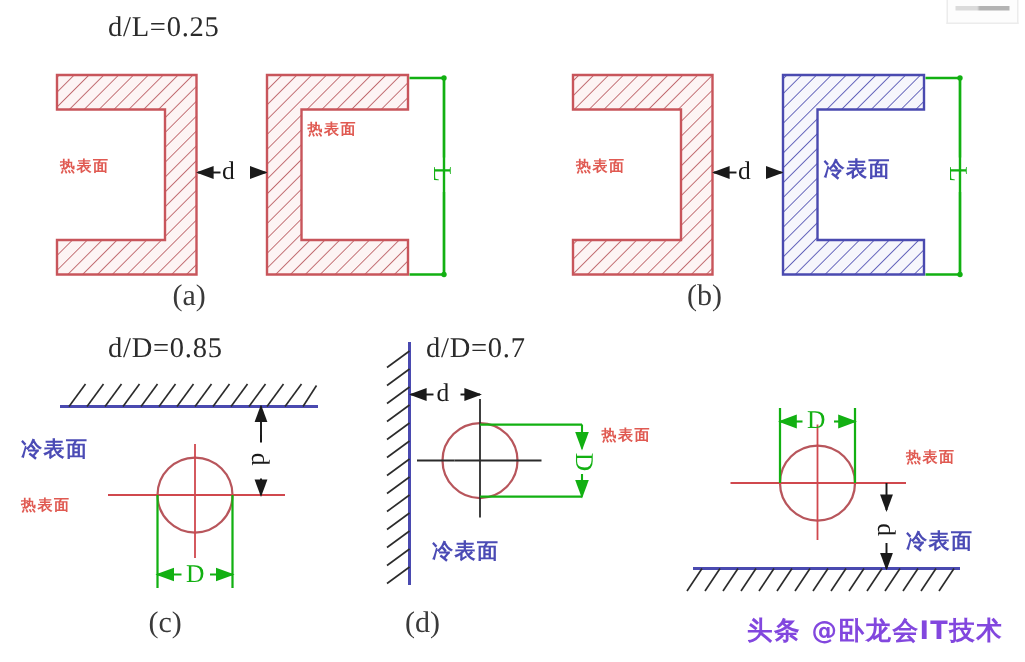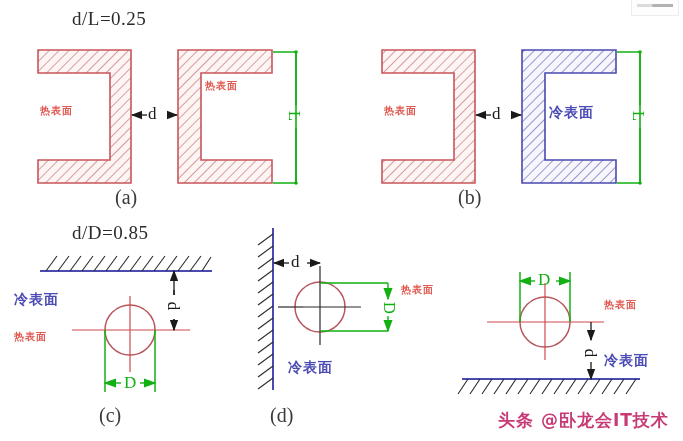--- a/index.html
+++ b/index.html
@@ -48,21 +48,21 @@
     transform:rotate(90deg);transform-origin:center center;
   }
   .dim-L-v{
     font-family:"Liberation Serif", serif;
     font-size:17px;color:#12b012;
     transform:rotate(90deg);transform-origin:center center;
   }
   .watermark{
     position:absolute;
     font-family:"DejaVu Sans", sans-serif;
-    font-size:17px;font-weight:700;color:#be185d;opacity:.85;
+    font-size:17px;font-weight:700;color:#6d28d9;opacity:.85;
     letter-spacing:1px;
     text-align:right;
   }
   .corner-chip{
     position:absolute;right:4px;top:0px;width:46px;height:15px;
     background:#fdfdfd;border:1px solid #e6e6e6;border-top:none;
     opacity:.75;
   }
   .corner-chip i{
     display:block;margin:4px 5px 0 5px;height:3px;
@@ -264,20 +264,21 @@
   <div class="txt dim-L-v" style="left:633px;top:106px;">L</div>
   <div class="txt panel-label" style="left:458px;top:186px;">(b)</div>
 
   <div class="txt title" style="left:72px;top:222px;">d/D=0.85</div>
   <div class="txt cold" style="left:14px;top:291px;">冷表面</div>
   <div class="txt hot" style="left:14px;top:330px;">热表面</div>
   <div class="txt dim-d-v" style="left:169px;top:296px;">d</div>
   <div class="txt dim-D" style="left:124px;top:373px;">D</div>
   <div class="txt panel-label" style="left:99px;top:404px;">(c)</div>
 
+  <div class="txt title" style="left:284px;top:222px;">d/D=0.7</div>
   <div class="txt cold" style="left:288px;top:359px;">冷表面</div>
   <div class="txt hot" style="left:401px;top:283px;">热表面</div>
   <div class="txt dim-d" style="left:291px;top:252px;">d</div>
   <div class="txt dim-D-v" style="left:383px;top:298px;">D</div>
   <div class="txt panel-label" style="left:270px;top:404px;">(d)</div>
 
   <div class="txt cold" style="left:604px;top:352px;">冷表面</div>
   <div class="txt hot" style="left:604px;top:298px;">热表面</div>
   <div class="txt dim-d-v" style="left:586px;top:343px;">d</div>
   <div class="txt dim-D" style="left:538px;top:270px;">D</div>

